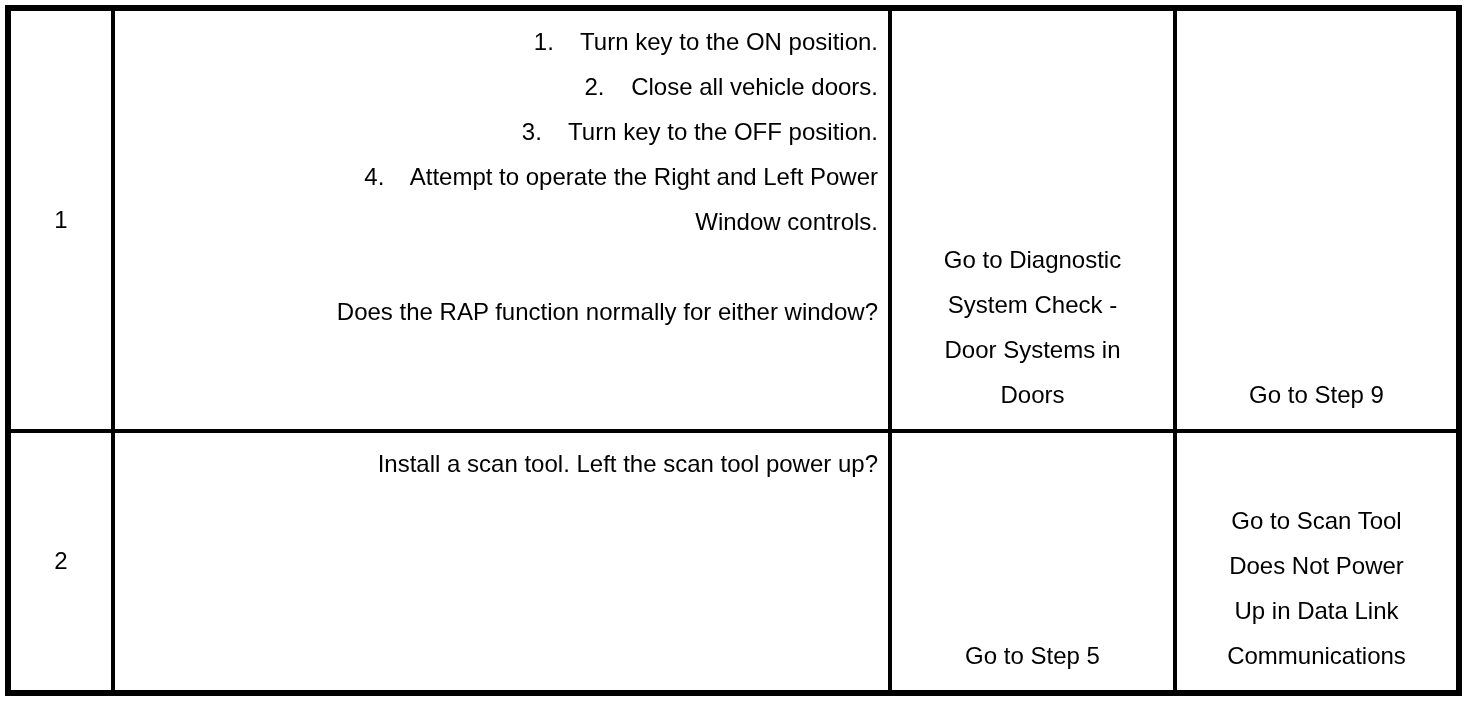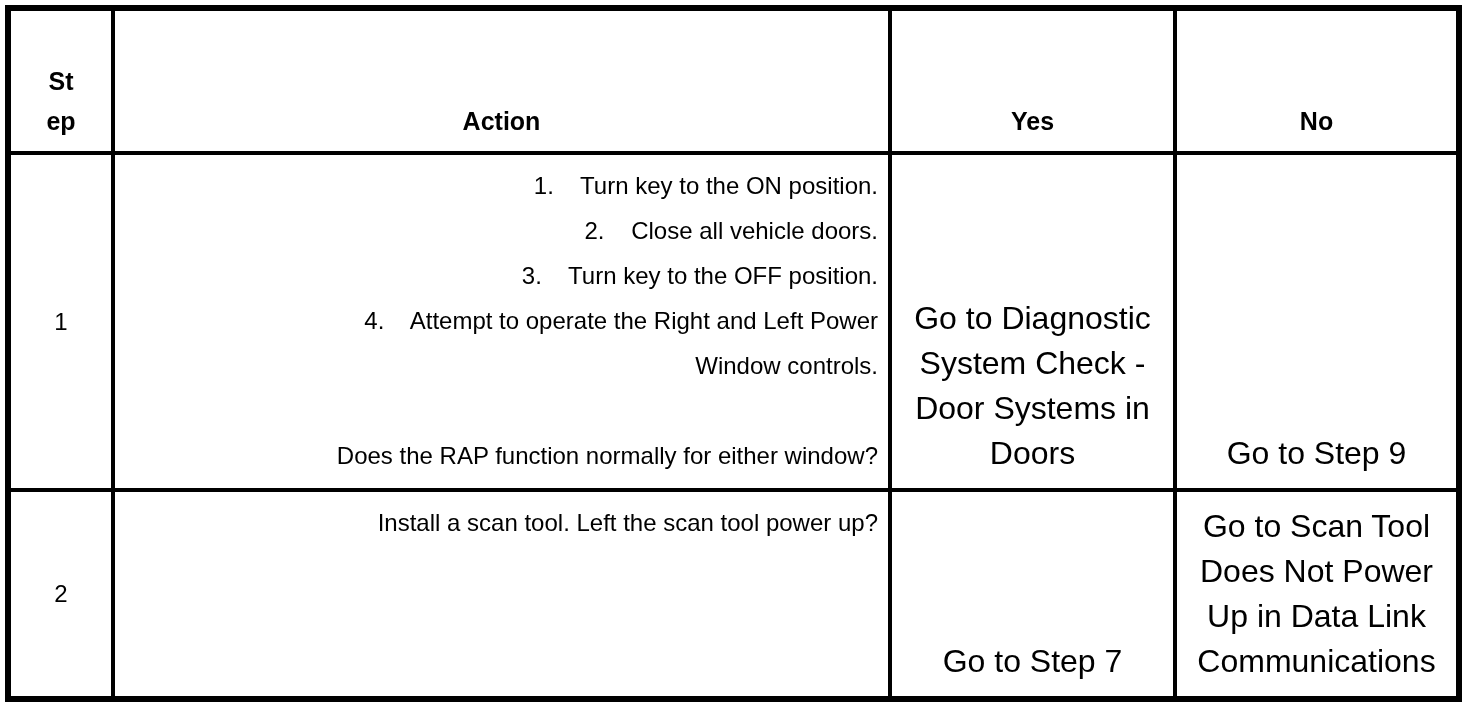--- a/index.html
+++ b/index.html
@@ -46,64 +46,57 @@
   td.action {
     font-size: 24px;
     line-height: 45px;
     text-align: right;
     vertical-align: top;
     padding: 8px 10px 0 13px;
     white-space: pre-wrap;
   }
   
   td.yn {
-    font-size: 32px;
+    font-size: 24px;
     line-height: 45px;
     text-align: center;
     vertical-align: bottom;
     padding: 0 6px 12px 6px;
     white-space: pre-line;
   }
 </style>
 </head>
 <body>
 
 <table class="diag">
   <colgroup>
     <col style="width:105px">
     <col style="width:777px">
     <col style="width:285px">
     <col style="width:284px">
   </colgroup>
   <tbody>
-      <tr style="height:145px">
-    <th class="hcell">St
-ep</th>
-    <th class="hcell">Action</th>
-    <th class="hcell">Yes</th>
-    <th class="hcell">No</th>
-  </tr>
   <tr style="height:337px">
     <td class="step">1</td>
     <td class="action">1.    Turn key to the ON position.
 2.    Close all vehicle doors.
 3.    Turn key to the OFF position.
 4.    Attempt to operate the Right and Left Power
 Window controls.
 
  Does the RAP function normally for either window?</td>
     <td class="yn">Go to Diagnostic
 System Check -
 Door Systems in
 Doors</td>
     <td class="yn">Go to Step 9</td>
   </tr>
   <tr style="height:209px">
     <td class="step">2</td>
     <td class="action">Install a scan tool. Left the scan tool power up?</td>
-    <td class="yn">Go to Step 7</td>
+    <td class="yn">Go to Step 5</td>
     <td class="yn">Go to Scan Tool
 Does Not Power
 Up in Data Link
 Communications</td>
   </tr>
 </tbody>
   </table>
 
 </body></html>

